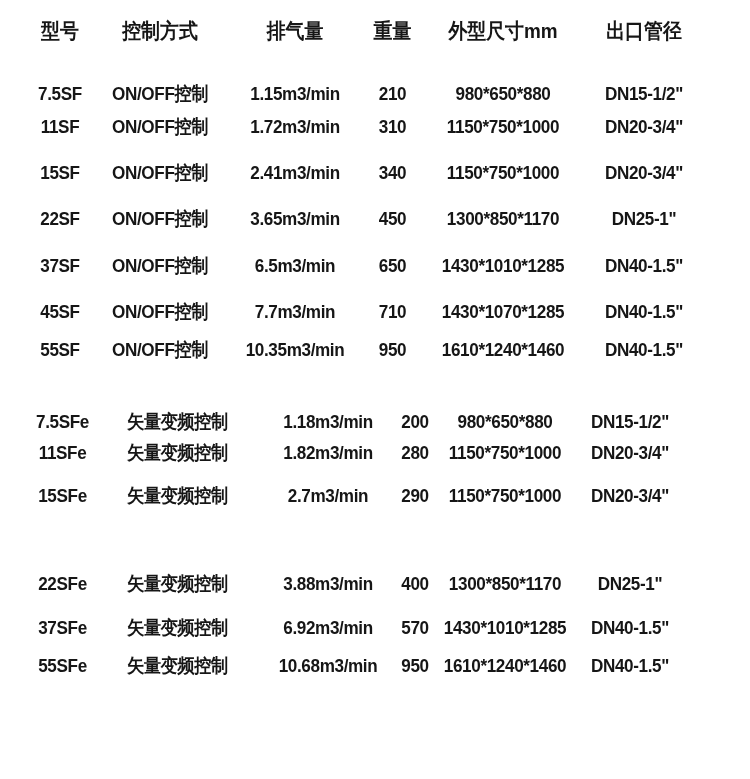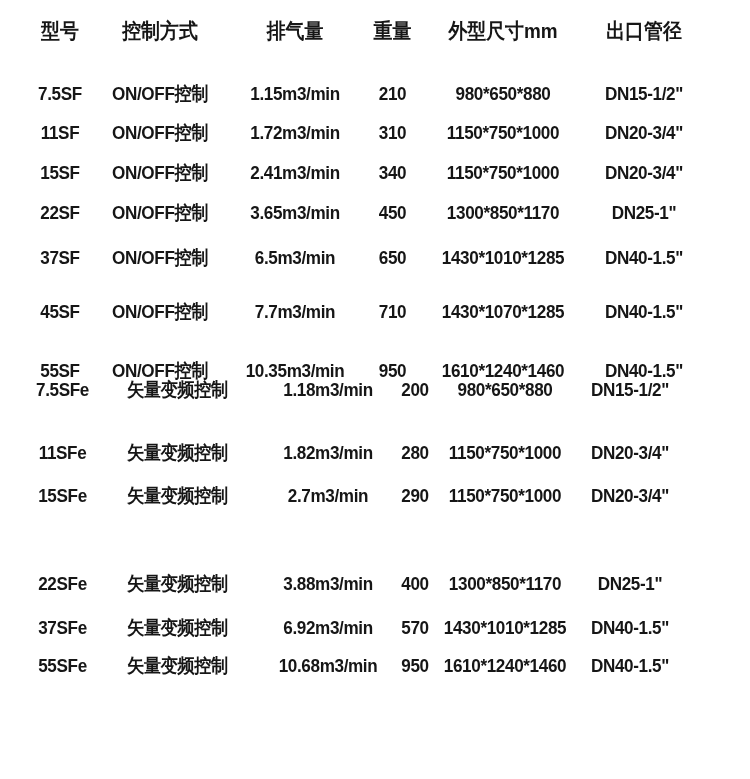--- a/index.html
+++ b/index.html
@@ -70,75 +70,75 @@
 
   <div class="row g1" style="top:76px">
     <div class="cell c1">7.5SF</div>
     <div class="cell c2">ON/OFF控制</div>
     <div class="cell c3">1.15m3/min</div>
     <div class="cell c4">210</div>
     <div class="cell c5">980*650*880</div>
     <div class="cell c6">DN15-1/2"</div>
   </div>
 
-  <div class="row g1" style="top:115px">
+  <div class="row g1" style="top:109px">
     <div class="cell c1">11SF</div>
     <div class="cell c2">ON/OFF控制</div>
     <div class="cell c3">1.72m3/min</div>
     <div class="cell c4">310</div>
     <div class="cell c5">1150*750*1000</div>
     <div class="cell c6">DN20-3/4"</div>
   </div>
 
   <div class="row g1" style="top:155px">
     <div class="cell c1">15SF</div>
     <div class="cell c2">ON/OFF控制</div>
     <div class="cell c3">2.41m3/min</div>
     <div class="cell c4">340</div>
     <div class="cell c5">1150*750*1000</div>
     <div class="cell c6">DN20-3/4"</div>
   </div>
 
-  <div class="row g1" style="top:195px">
+  <div class="row g1" style="top:201px">
     <div class="cell c1">22SF</div>
     <div class="cell c2">ON/OFF控制</div>
     <div class="cell c3">3.65m3/min</div>
     <div class="cell c4">450</div>
     <div class="cell c5">1300*850*1170</div>
     <div class="cell c6">DN25-1"</div>
   </div>
 
-  <div class="row g1" style="top:240px">
+  <div class="row g1" style="top:248px">
     <div class="cell c1">37SF</div>
     <div class="cell c2">ON/OFF控制</div>
     <div class="cell c3">6.5m3/min</div>
     <div class="cell c4">650</div>
     <div class="cell c5">1430*1010*1285</div>
     <div class="cell c6">DN40-1.5"</div>
   </div>
 
   <div class="row g1" style="top:294px">
     <div class="cell c1">45SF</div>
     <div class="cell c2">ON/OFF控制</div>
     <div class="cell c3">7.7m3/min</div>
     <div class="cell c4">710</div>
     <div class="cell c5">1430*1070*1285</div>
     <div class="cell c6">DN40-1.5"</div>
   </div>
 
-  <div class="row g1" style="top:353px">
+  <div class="row g1" style="top:332px">
     <div class="cell c1">55SF</div>
     <div class="cell c2">ON/OFF控制</div>
     <div class="cell c3">10.35m3/min</div>
     <div class="cell c4">950</div>
     <div class="cell c5">1610*1240*1460</div>
     <div class="cell c6">DN40-1.5"</div>
   </div>
 
-  <div class="row g2" style="top:372px">
+  <div class="row g2" style="top:404px">
     <div class="cell c1">7.5SFe</div>
     <div class="cell c2">矢量变频控制</div>
     <div class="cell c3">1.18m3/min</div>
     <div class="cell c4">200</div>
     <div class="cell c5">980*650*880</div>
     <div class="cell c6">DN15-1/2"</div>
   </div>
 
   <div class="row g2" style="top:435px">
     <div class="cell c1">11SFe</div>

